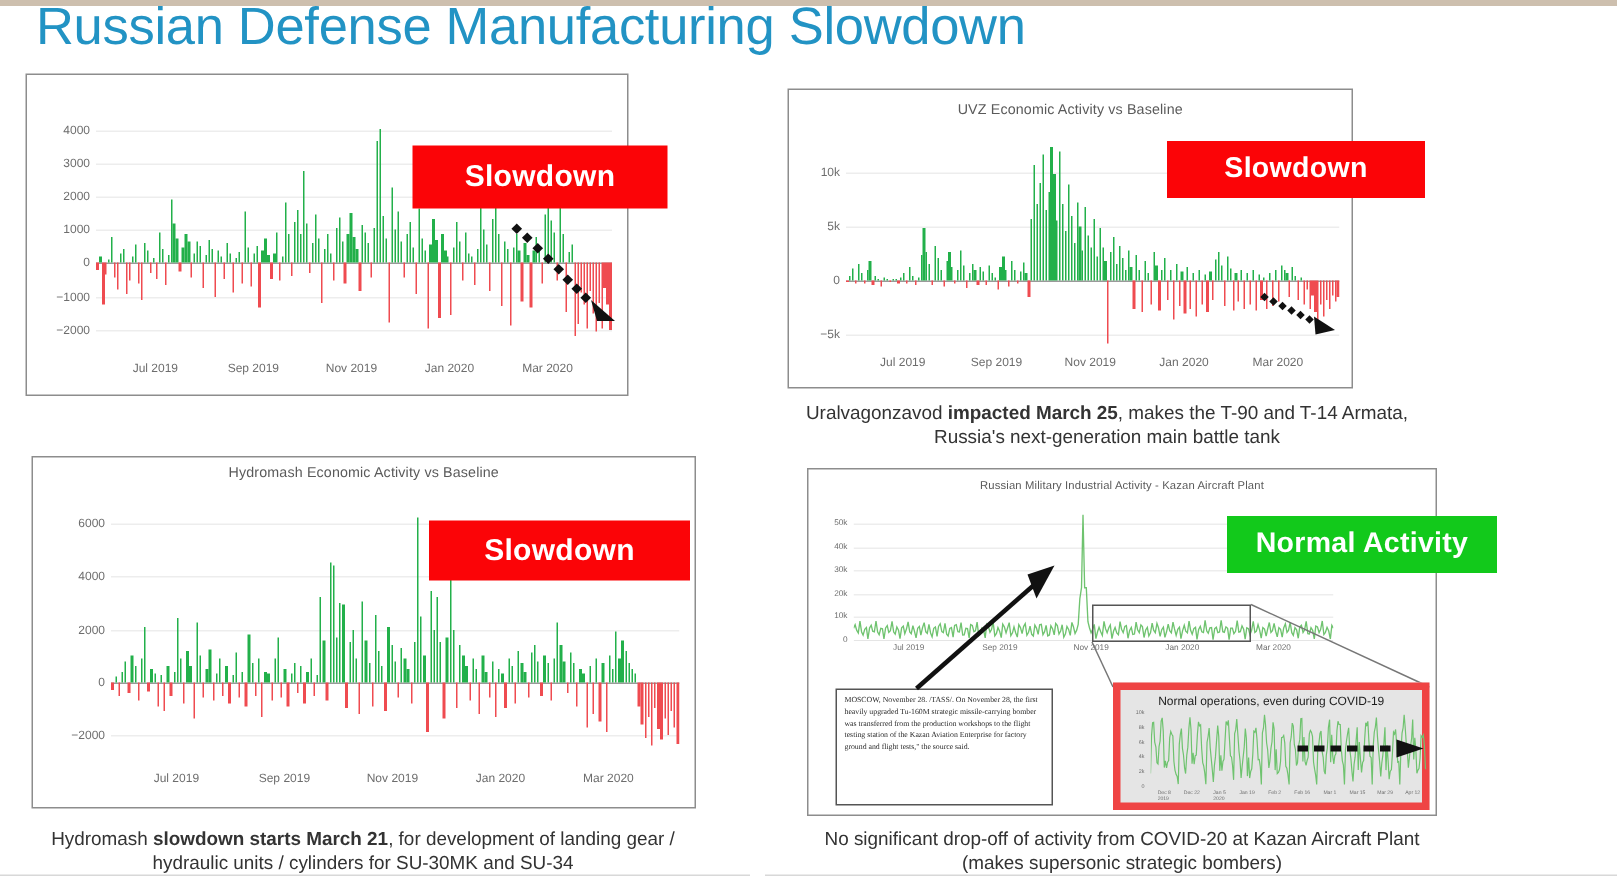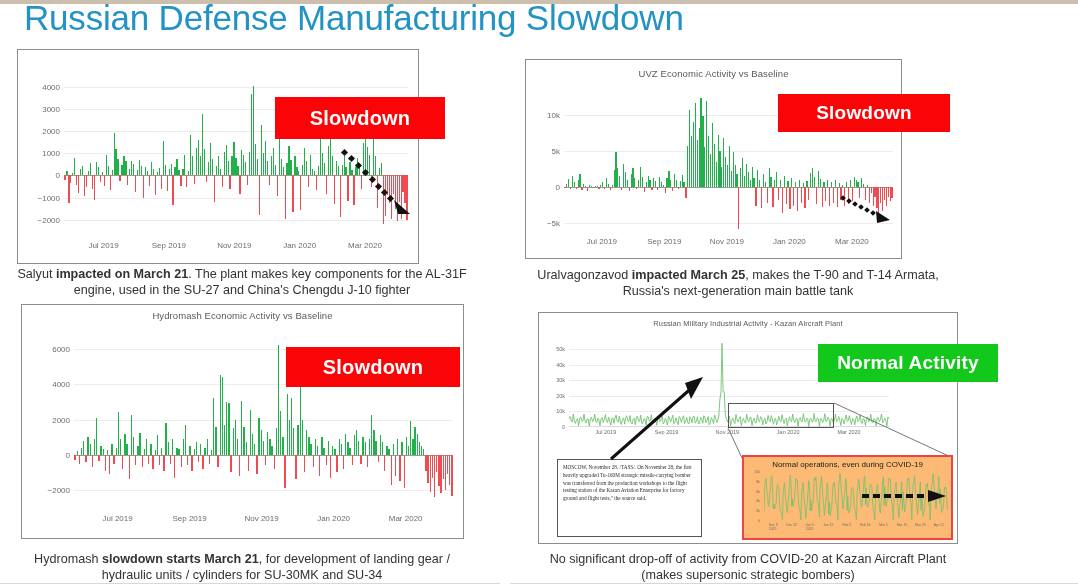--- a/index.html
+++ b/index.html
@@ -110,22 +110,22 @@
     border: 1px solid #555;
     background: #fff;
     padding: 4px 5px;
     font-family: "Liberation Serif", serif;
     font-size: 5.2px;
     line-height: 1.5;
     color: #2b2b2b;
   }
   .inset-box {
     position: absolute;
-    border: 2px solid #ef4444;
-    background: #fdba74;
+    border: 5px solid #ef4444;
+    background: #e5e5e5;
   }
   .inset-title {
     position: absolute;
     left: 0; right: 0;
     text-align: center;
     font-size: 8px;
     color: #1d1d1d;
   }
   .sel-rect {
     position: absolute;
@@ -358,23 +358,20 @@
         <rect x="16" y="17" width="5" height="5" transform="rotate(45 18.5 19.5)"></rect>
         <rect x="23" y="24" width="5" height="5" transform="rotate(45 25.5 26.5)"></rect>
         <rect x="30" y="31" width="5" height="5" transform="rotate(45 32.5 33.5)"></rect>
         <rect x="36" y="38" width="5" height="5" transform="rotate(45 38.5 40.5)"></rect>
         <rect x="42" y="44" width="5" height="5" transform="rotate(45 44.5 46.5)"></rect>
         <rect x="48" y="50" width="5" height="5" transform="rotate(45 50.5 52.5)"></rect>
         <path d="M54 54 L70 68 L58 68 Z"></path>
       </g>
     </svg>
   </div>
-  <div class="caption" style="left:12px; top:262px; width:460px;">
-    <span>Salyut <b>impacted on March 21</b>. The plant makes key components for the AL-31F engine, used in the SU-27 and China's Chengdu J-10 fighter</span>
-  </div>
 
   <div class="panel" style="left:525px; top:55px; width:377px; height:200px;">
     <div class="chart-title" style="top:8px;">UVZ Economic Activity vs Baseline</div>
     <div class="plot" id="plot-uvz" style="left:38px; top:26px; right:8px; bottom:28px;">
         <div class="gridline" style="top: 28.8px;"></div>
         <div class="gridline" style="top: 64.8px;"></div>
         <div class="zeroline" style="top: 100.8px;"></div>
         <div class="gridline" style="top: 136.8px;"></div>
         <div class="bar neg" style="left: 0.359253px; width: 1.1723px; top: 100.8px; height: 1.44px;"></div>
         <div class="bar pos" style="left: 2.25006px; width: 1.1723px; top: 97.776px; height: 3.024px;"></div>

